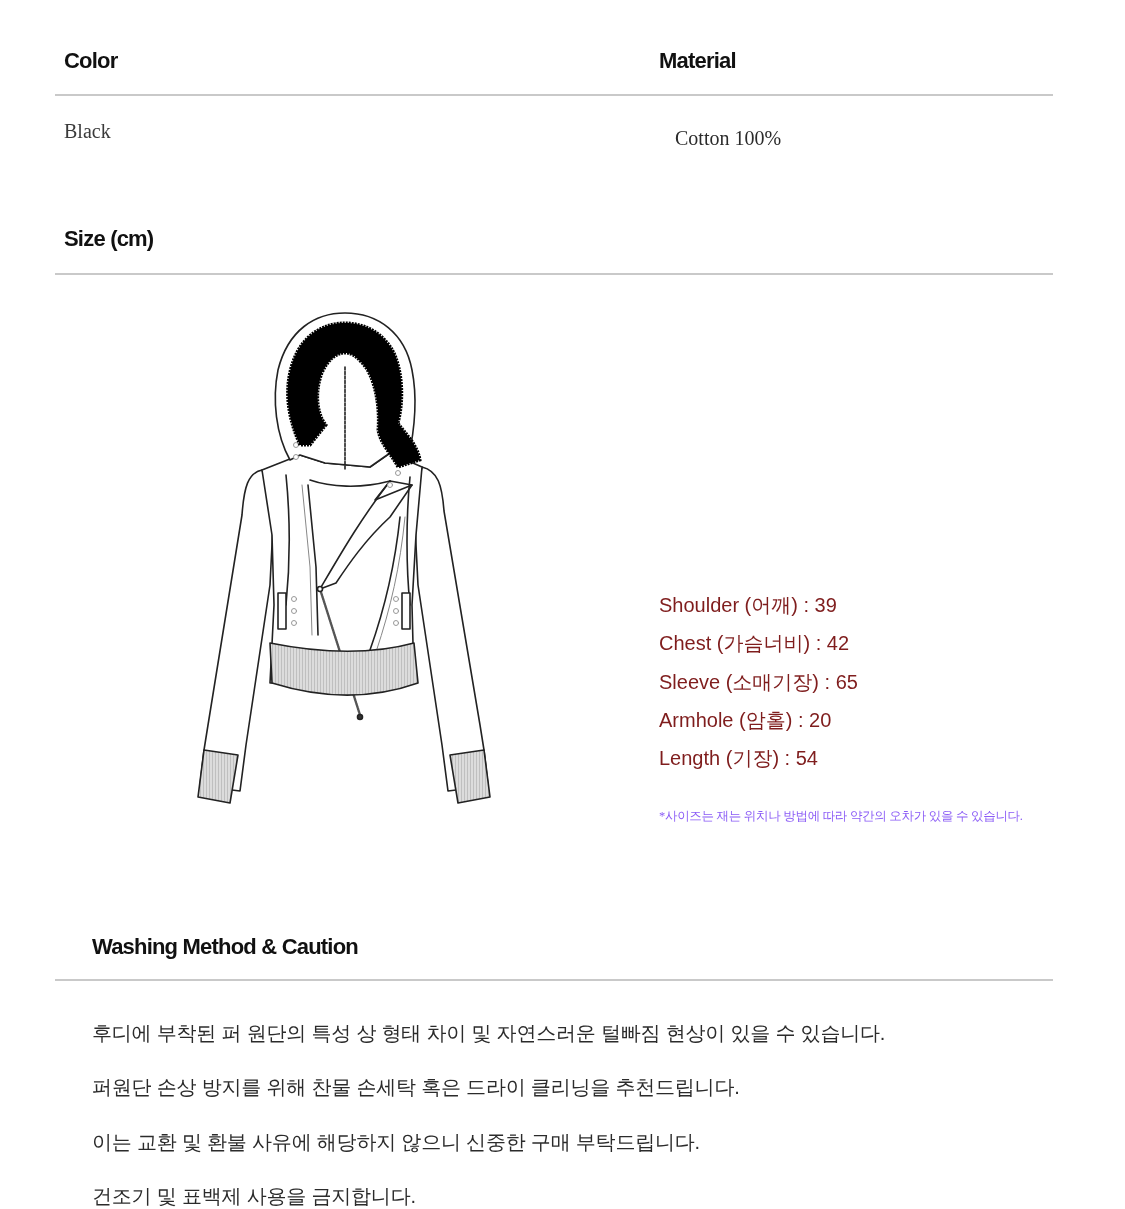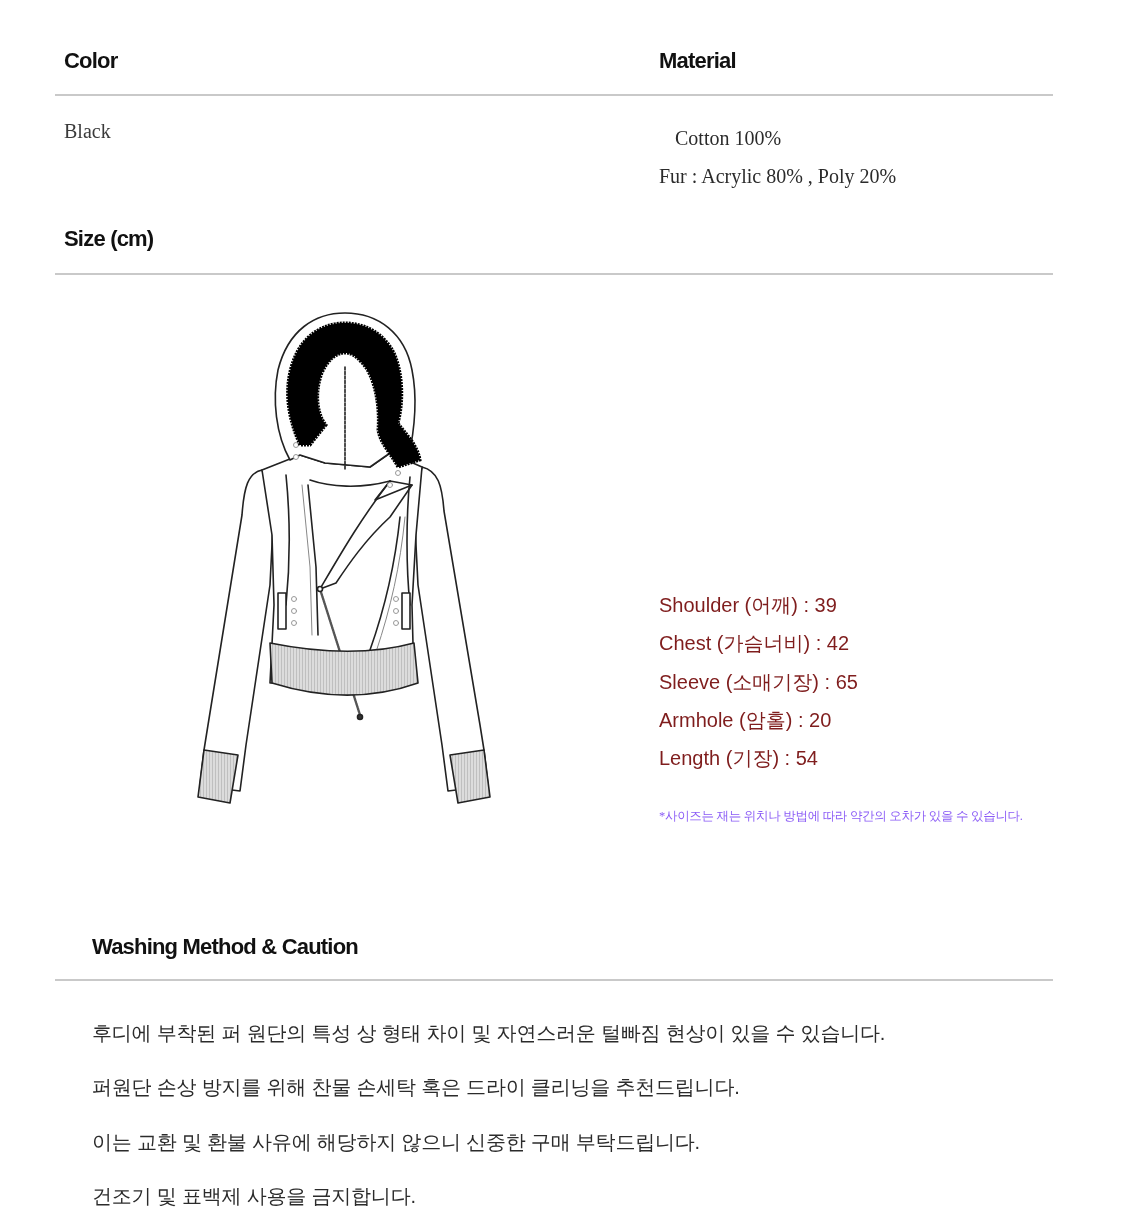--- a/index.html
+++ b/index.html
@@ -98,21 +98,20 @@
 <body>
 
 <div class="page">
 
   <div id="h-color" class="heading">Color</div>
   <div id="h-material" class="heading">Material</div>
   <div id="div-1" class="divider"></div>
 
   <div id="color-value" class="text">Black</div>
   <div id="mat-1" class="text">Cotton 100%</div>
-  <div id="mat-2" class="text">Fur : Acrylic 80% , Poly 20%</div>
 
   <div id="h-size" class="heading">Size (cm)</div>
   <div id="div-2" class="divider"></div>
 
   <svg id="jacket" viewBox="0 0 310 530" xmlns="http://www.w3.org/2000/svg">
     <defs>
       <pattern id="rib" width="3" height="6" patternUnits="userSpaceOnUse">
         <rect width="3" height="6" fill="#dcdcdc"></rect>
         <line x1="1.5" y1="0" x2="1.5" y2="6" stroke="#b8b8b8" stroke-width="0.8"></line>
       </pattern>

